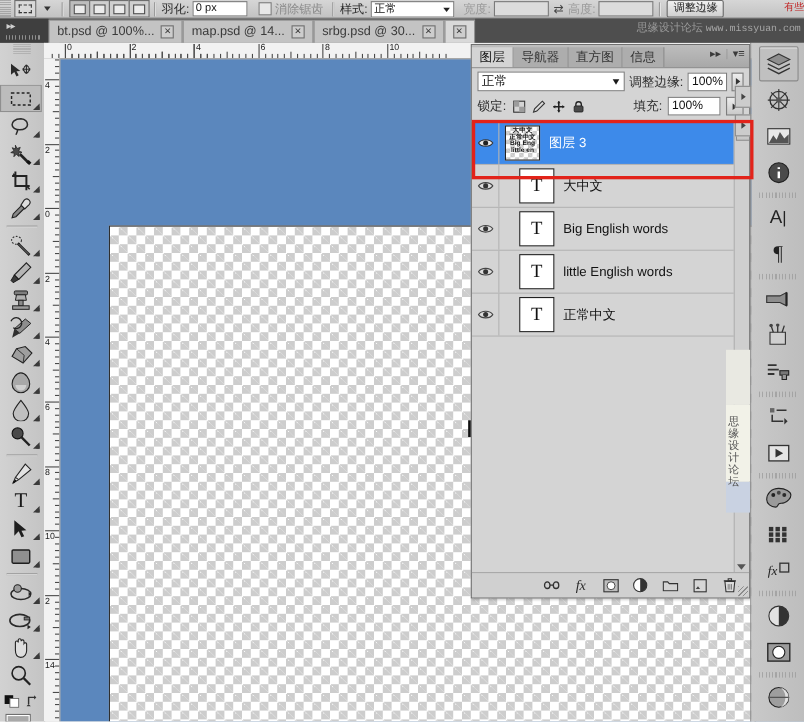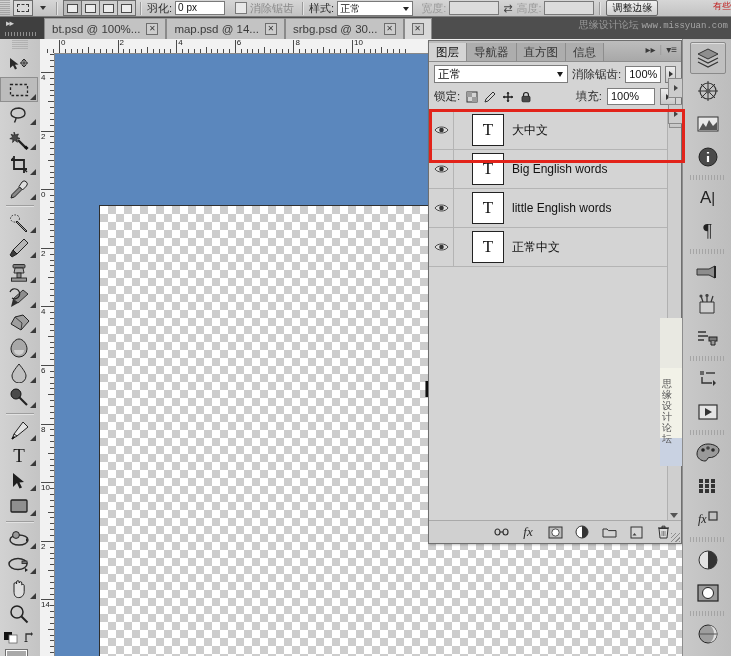--- a/index.html
+++ b/index.html
@@ -683,21 +683,21 @@
         <span style="color:#999">|</span>
         <span>▾≡</span>
       </div>
     </div>
 
     <div class="panel-row">
       <div class="mode-select">
         <span>正常</span>
         <span class="ca"></span>
       </div>
-      <span class="p-label">消除锯齿:</span>
+      <span class="p-label">调整边缘:</span>
       <div class="num-box">100%</div>
       <div class="spin">
           <b></b>
         </div>
     </div>
 
     <div class="lock-row">
       <span class="p-label">锁定:</span>
       <span class="lock-ico">
         <svg width="12" height="12" viewBox="0 0 12 12">
@@ -726,20 +726,32 @@
       <span style="flex:1"></span>
       <span class="p-label">填充:</span>
       <div class="num-box">100%</div>
       <div class="spin">
           <b></b>
         </div>
     </div>
 
     <div class="layer-list">
 
+      <div class="layer-row selected">
+        <div class="eye-cell">
+          <svg width="15" height="10" viewBox="0 0 15 10">
+              <path d="M1 5 C3.5 1 11.5 1 14 5 C11.5 9 3.5 9 1 5 Z" fill="#e8e8e8" stroke="#333" stroke-width="1"></path>
+              <circle cx="7.5" cy="5" r="2.3" fill="#222"></circle>
+            </svg>
+        </div>
+        <div class="lay-thumb">
+          <div style="position:absolute;left:2px;top:1px;right:2px;font-size:6px;line-height:6px;color:#111;text-align:center;font-weight:bold;">大中文<br>正常中文<br>Big Eng<br>little en</div>
+        </div>
+        <span class="lay-name">图层 3</span>
+      </div>
 
 
       <div class="layer-row">
         <div class="eye-cell">
           <svg width="15" height="10" viewBox="0 0 15 10">
               <path d="M1 5 C3.5 1 11.5 1 14 5 C11.5 9 3.5 9 1 5 Z" fill="#dcdcdc" stroke="#444" stroke-width="1"></path>
               <circle cx="7.5" cy="5" r="2.3" fill="#333"></circle>
             </svg>
         </div>
         <div class="lay-thumb type indent">T</div>

